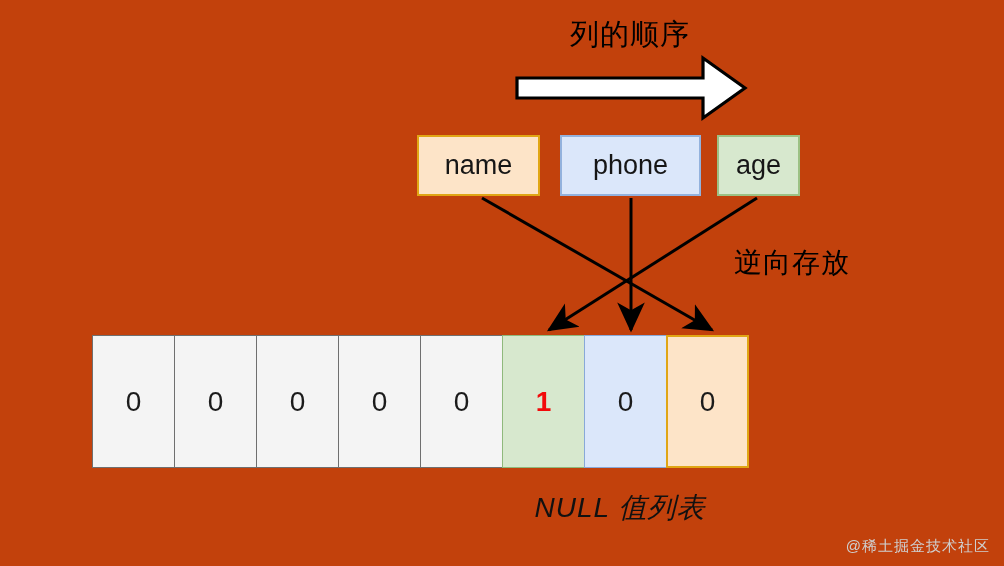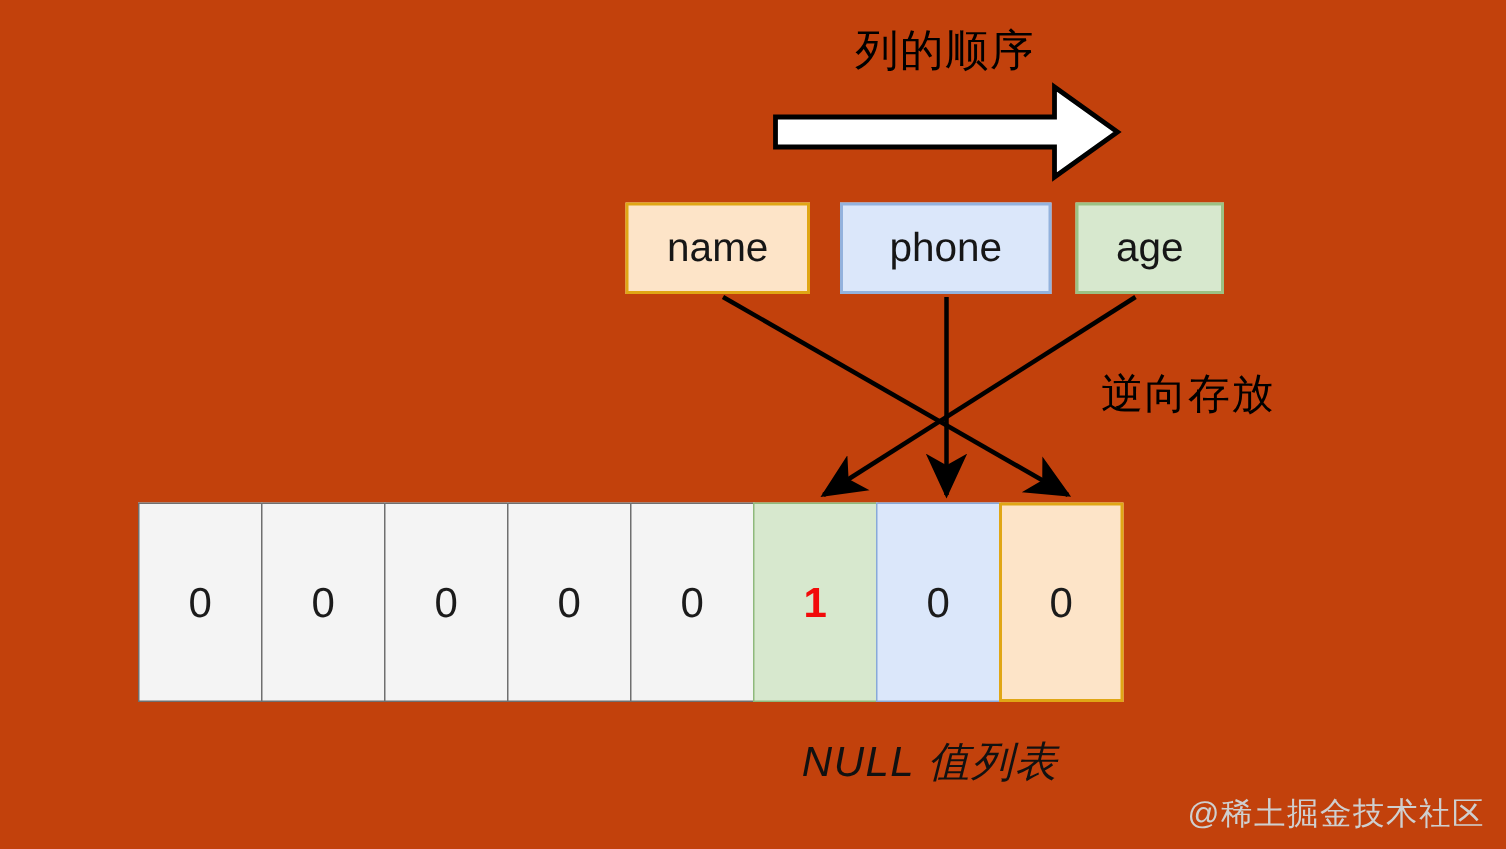--- a/index.html
+++ b/index.html
@@ -69,21 +69,21 @@
   .col-phone {
     left: 560px;
     top: 135px;
     width: 141px;
     background: #dbe7fa;
     border-color: #93b2dd;
   }
   .col-age {
     left: 717px;
     top: 135px;
-    width: 99px;
+    width: 83px;
     background: #d7e8ce;
     border-color: #9cc184;
   }
 
   
   .reverse-label {
     position: absolute;
     left: 716px;
     top: 246px;
     font-size: 28px;
@@ -148,21 +148,21 @@
     color: #111111;
     white-space: nowrap;
     font-style: italic;
   }
 
   
   .watermark {
     position: absolute;
     right: 14px;
     bottom: 10px;
-    font-size: 21px;
+    font-size: 15px;
     letter-spacing: 1px;
     color: #cfcfcf;
     white-space: nowrap;
   }
 </style>
 </head>
 <body>
 
 <div id="canvas">
 

